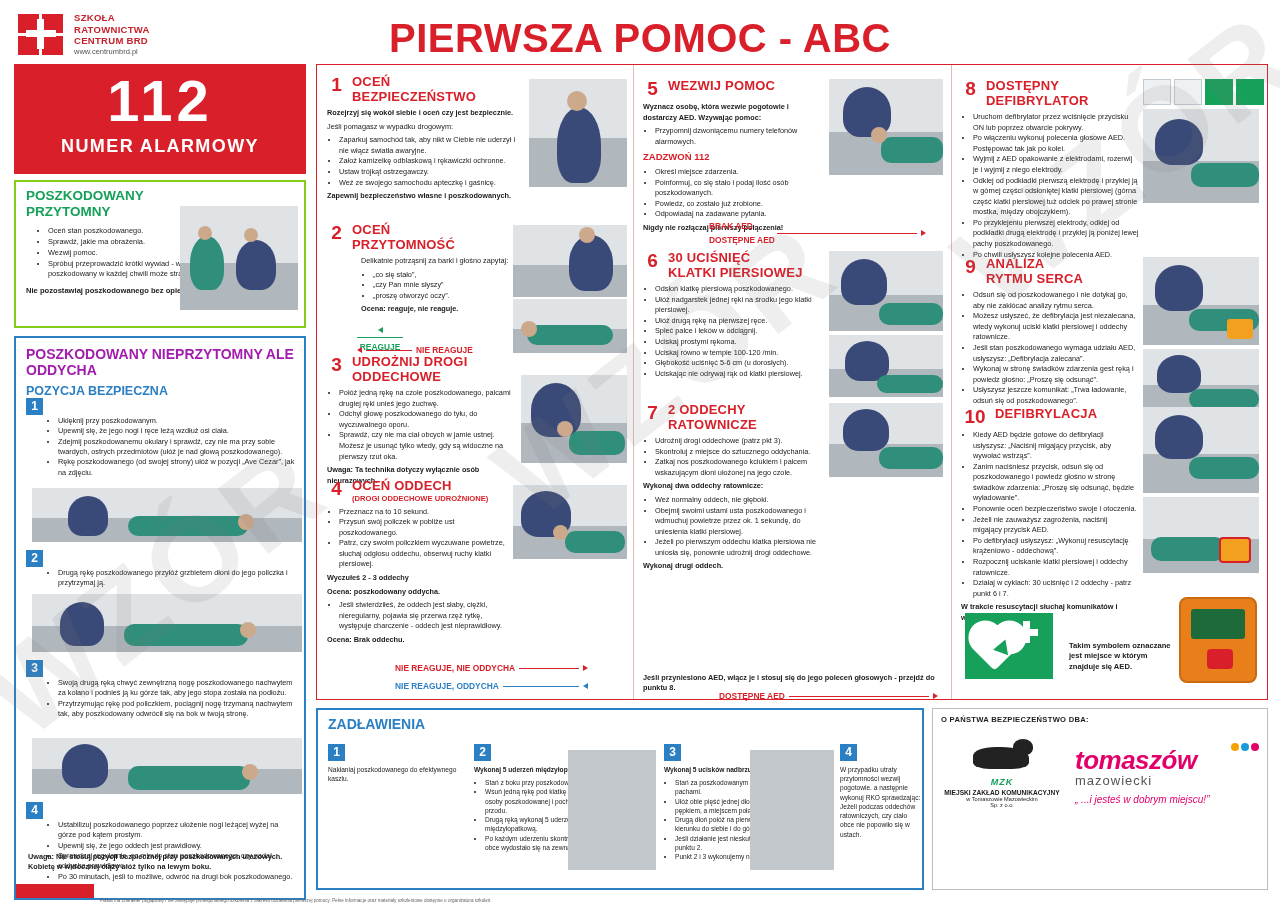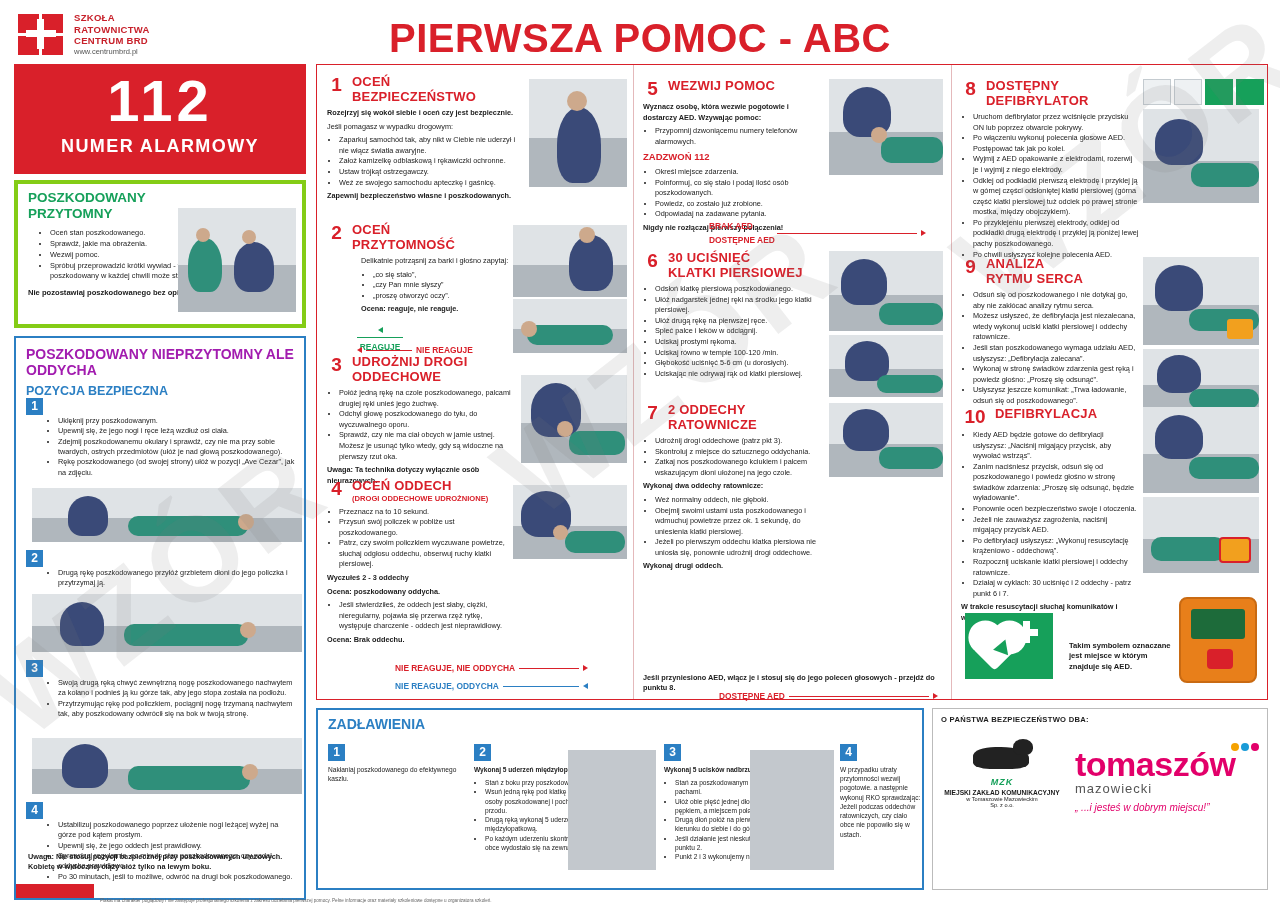--- a/index.html
+++ b/index.html
@@ -53,21 +53,21 @@
   
   .emergency {
     position:absolute; left:14px; top:64px; width:292px; height:110px;
     background:#d9202a; color:#fff; text-align:center;
   }
   .emergency .num { font-size:58px; font-weight:bold; line-height:1; padding-top:8px; letter-spacing:4px;}
   .emergency .lbl { font-size:18px; font-weight:bold; letter-spacing:1.4px; margin-top:6px;}
 
   .box-green {
     position:absolute; left:14px; top:180px; width:292px; height:148px;
-    border:4px solid #84cc16; background:#fff;
+    border:2px solid #84cc16; background:#fff;
   }
   .box-green h3 { margin:6px 0 0 10px; font-size:13.5px; color:#16a05a; font-weight:bold; line-height:1.2;}
   .box-green ul { margin:6px 12px 0 32px; padding:0; font-size:7.4px; line-height:1.45;}
   .box-green .warn { margin:6px 12px 0 10px; font-size:7.6px; font-weight:bold; line-height:1.3;}
   .ph-green { position:absolute; right:6px; top:24px; width:118px; height:104px; }
 
   .box-blue {
     position:absolute; left:14px; top:336px; width:292px; height:564px;
     border:2px solid #2b7fc3; background:#fff;
   }
@@ -161,21 +161,21 @@
   }
   .sponsors .cap { font-size:7.6px; font-weight:bold; margin:6px 0 0 8px; letter-spacing:0.3px;}
   .mzk { position:absolute; left:10px; top:26px; width:118px; text-align:center;}
   .mzk .bear { width:66px; height:40px; margin:0 auto; position:relative;}
   .mzk .bear .body { position:absolute; left:4px; top:12px; width:56px; height:22px; background:#222; border-radius:40% 50% 30% 30%;}
   .mzk .bear .head { position:absolute; left:44px; top:4px; width:20px; height:16px; background:#222; border-radius:50% 50% 40% 40%;}
   .mzk .arc { font-size:9px; font-weight:bold; color:#16a05a; letter-spacing:1px; margin-top:2px;font-style:italic;}
   .mzk .t1 { font-size:6.6px; font-weight:bold; margin-top:2px;}
   .mzk .t2 { font-size:5.6px; }
   .tomaszow { position:absolute; left:142px; top:36px; width:188px;}
-  .tomaszow .brand { font-size:34px; font-weight:bold; color:#e2006a; letter-spacing:-0.5px;}
+  .tomaszow .brand { font-size:26px; font-weight:bold; color:#e2006a; letter-spacing:-0.5px;font-style:italic;}
   .tomaszow .sub { font-size:13px; color:#555; letter-spacing:1px; margin-top:-3px;}
   .tomaszow .slogan { font-size:10px; color:#e2006a; font-style:italic; margin-top:6px;}
   .tom-dots { position:absolute; right:4px; top:-8px; }
   .tom-dots span { display:inline-block; width:8px; height:8px; border-radius:50%; margin-left:2px;}
 
   .footline { position:absolute; left:16px; bottom:2px; width:700px; font-size:4.6px; color:#666; line-height:1.3;}
   .footbadge { position:absolute; left:16px; bottom:8px; width:78px; height:14px; background:#d9202a;}
 
   
   .pp { position:absolute; background:#7f8a93; border-radius:50% 50% 35% 35%; }

